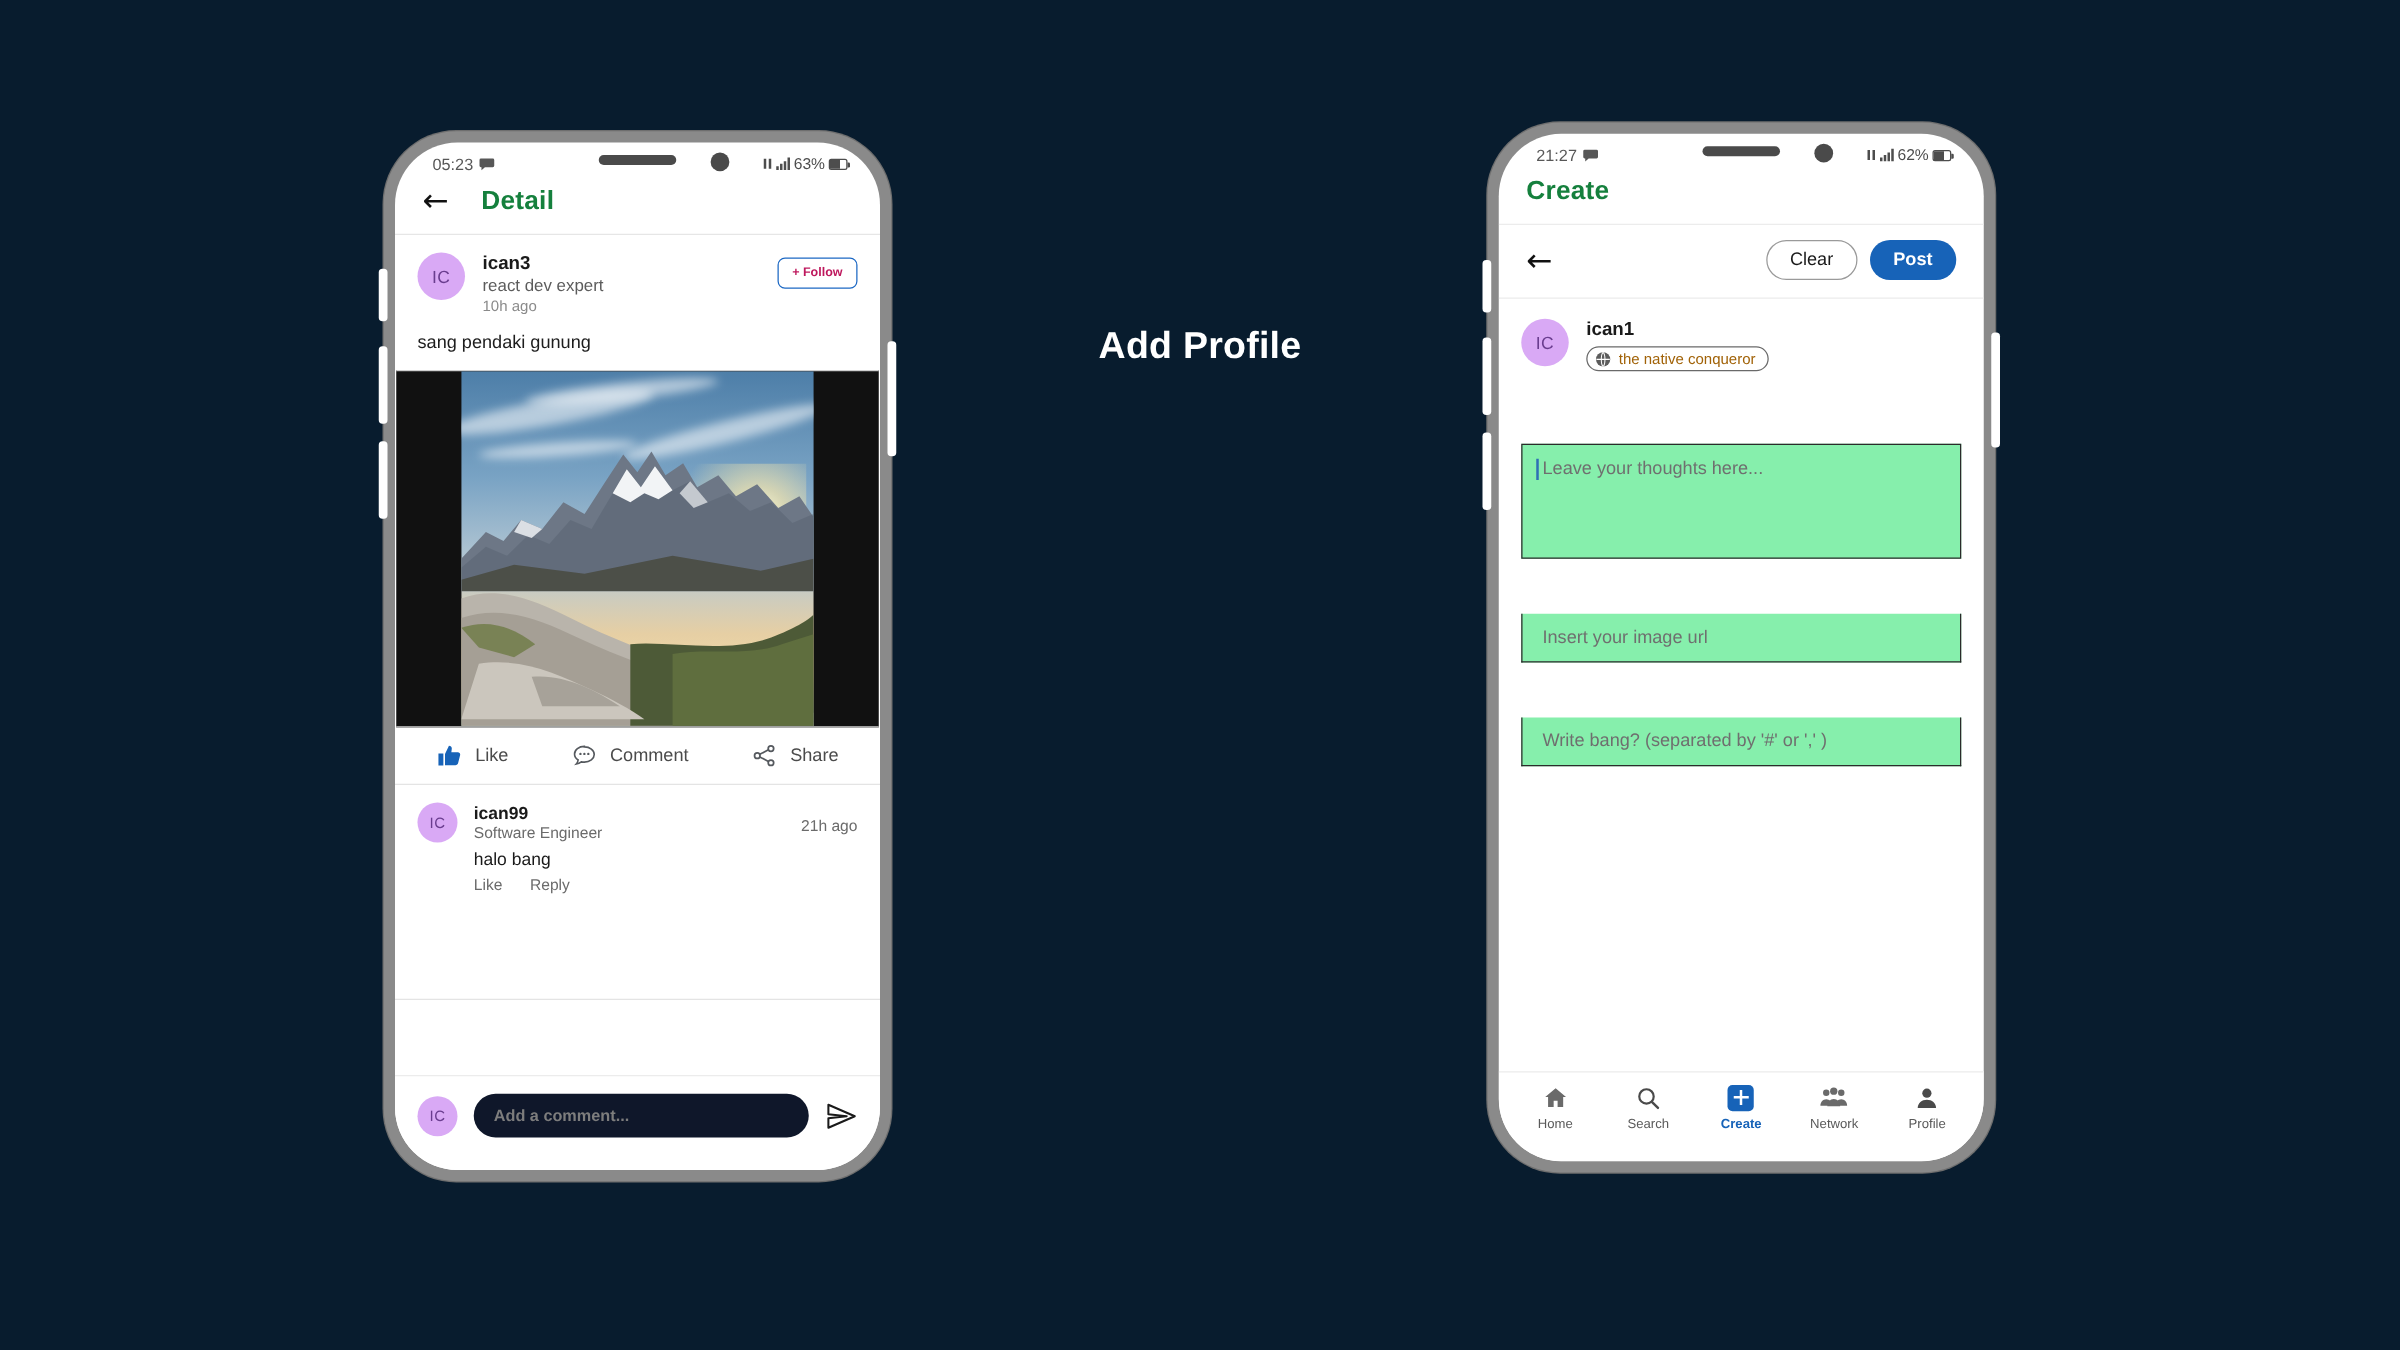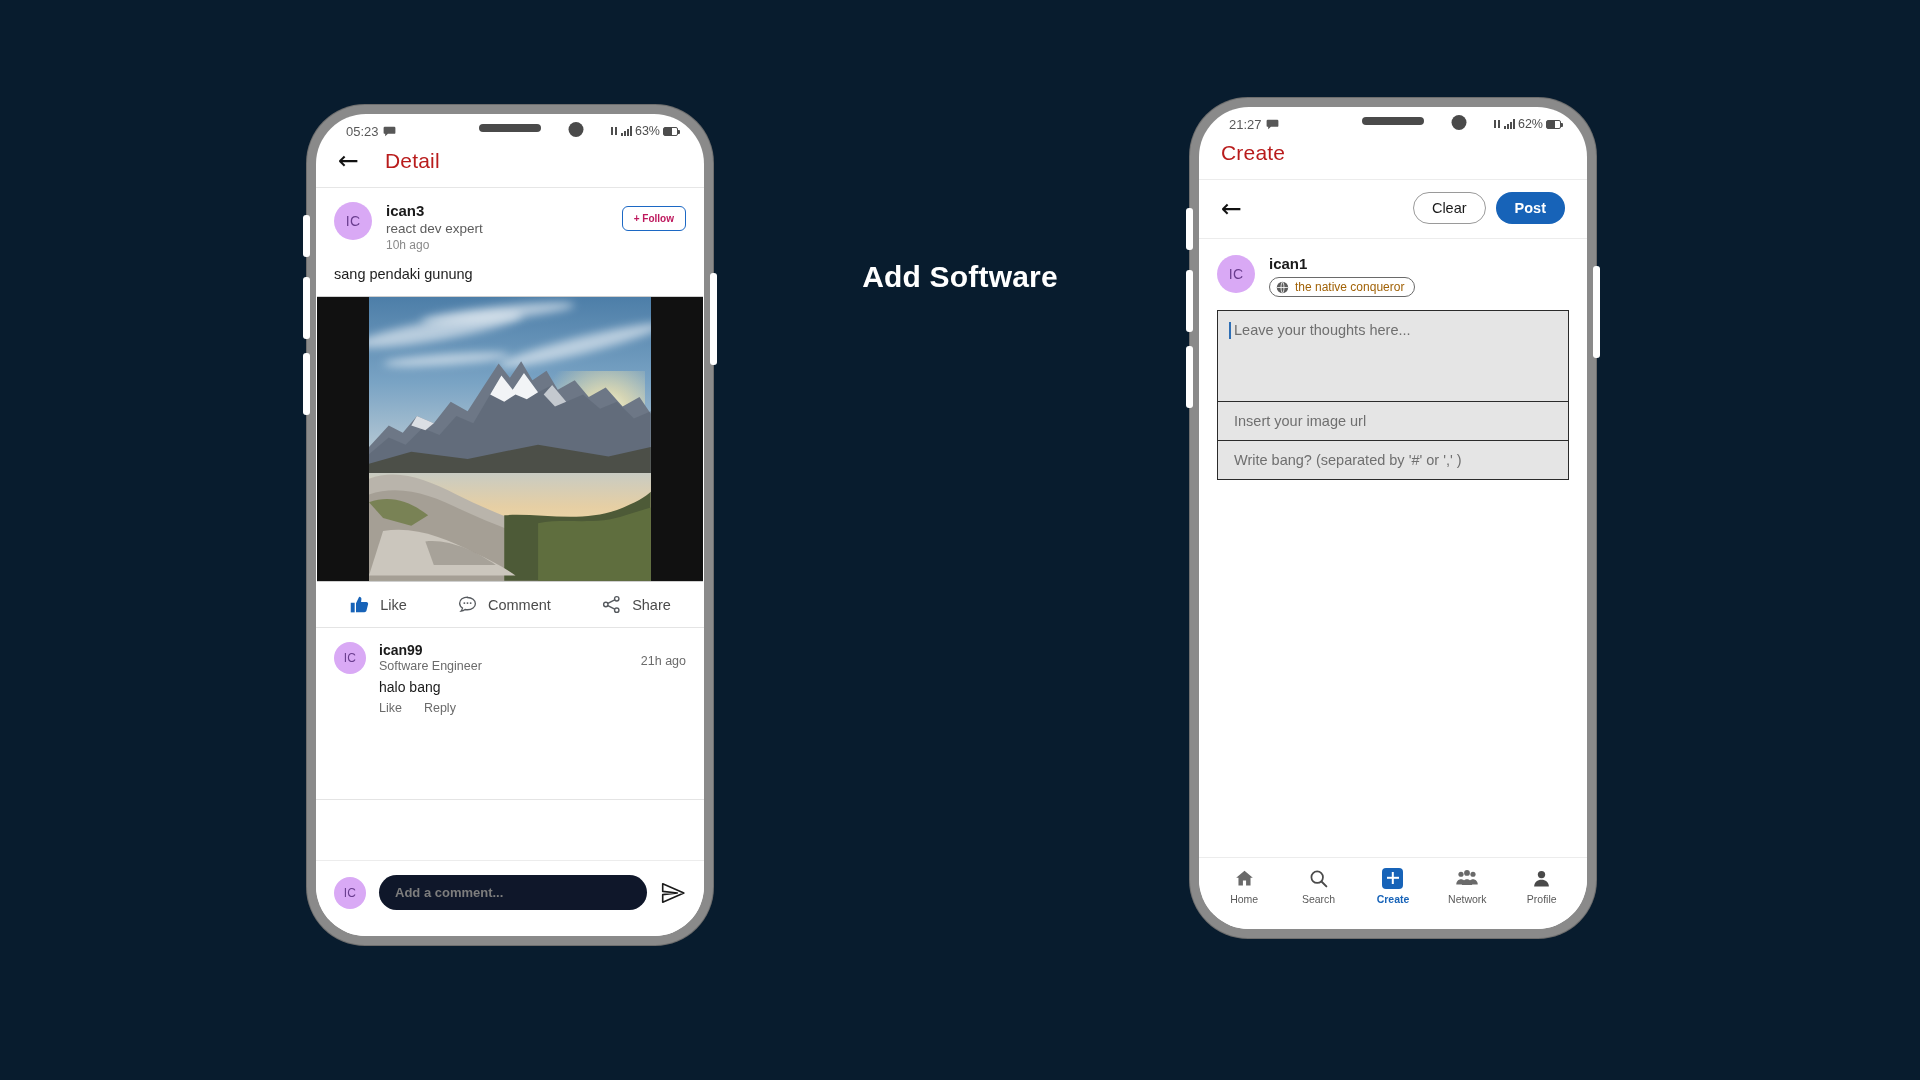--- a/index.html
+++ b/index.html
@@ -70,21 +70,21 @@
   .appbar {
     display: flex; align-items: center; gap: 26px;
     padding: 4px 22px 14px 22px;
     border-bottom: 1px solid #e6e6e6;
   }
   .appbar.nobrd { border-bottom: 1px solid #ececec; }
   .back-arrow {
     font-size: 25px; line-height: 1; color: #111; cursor: pointer;
     font-family: "DejaVu Sans", sans-serif;
   }
-  .appbar-title { font-size: 21px; font-weight: normal; color: #b91c1c; letter-spacing: .2px; }
+  .appbar-title { font-size: 21px; font-weight: bold; color: #15803d; letter-spacing: .2px; }
   .appbar-title.plain { padding-left: 0; }
 
   
   .post-head {
     display: flex; align-items: flex-start; gap: 14px;
     padding: 14px 18px 12px 18px;
   }
   .avatar {
     width: 38px; height: 38px; border-radius: 50%;
     background: #d9a9f5; color: #6a3d8f;
@@ -203,22 +203,22 @@
   .cu-name { font-size:15px; font-weight:bold; color:#1a1a1a; }
   .badge {
     display:inline-flex; align-items:center; gap:6px;
     border:1.2px solid #6a6a6a; border-radius:12px;
     padding:2px 10px 2px 6px; margin-top:5px;
     font-size:12px; color:#a16207; background:#fff;
   }
   .globe { width:13px; height:13px; }
   .form { padding: 0 18px; }
   .fld {
-    border:1.6px solid #2b2b2b; background:#e5e5e5;
-    padding: 11px 12px; font-size:14.5px; color:#6f6f6f;
+    border:1.6px solid #2b2b2b; background:#86efac;
+    padding: 11px 12px; font-size:14.5px; color:#6f6f6f;margin-top:44px;
   }
   .fld.ta { height:92px; position:relative; }
   .fld + .fld { border-top:none;padding-left:16px; }
   .caret {
     position:absolute; left:11px; top:11px; width:2px; height:17px;
     background:#2f6fb5;
   }
   .ta-ph { padding-left: 4px; }
 
   
@@ -386,21 +386,21 @@
         <div class="cbox">Add a comment...</div>
         <svg class="send-ic" viewBox="0 0 24 24">
           <path d="M2.5 20.5L22 12 2.5 3.5 2.5 10.5 16 12 2.5 13.5z" fill="none" stroke="#1a1a1a" stroke-width="1.5" stroke-linejoin="round"></path>
         </svg>
       </div>
 
     </div>
   </div>
 
   <div class="caption">
-    <div>Add Software</div>
+    <div>Add Profile</div>
   </div>
 
   <div class="phone right">
     <div class="sbtn l1"></div>
     <div class="sbtn l2"></div>
     <div class="sbtn l3"></div>
     <div class="sbtn r1"></div>
 
     <div class="screen">
 

